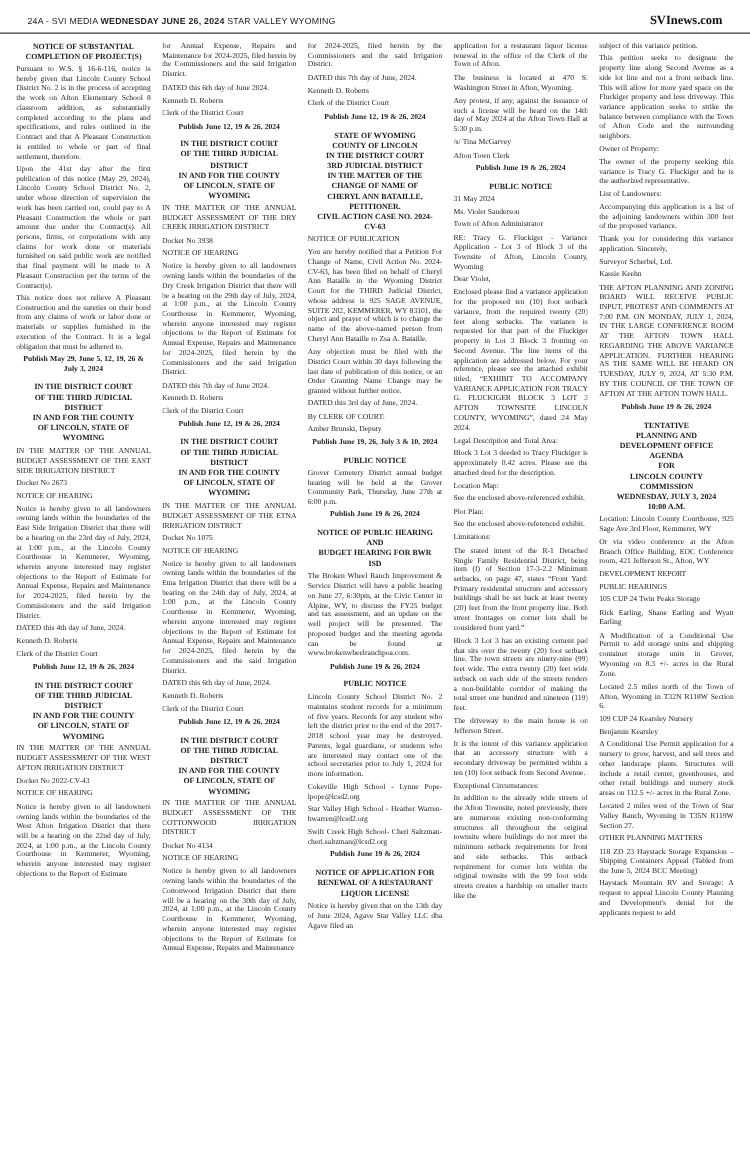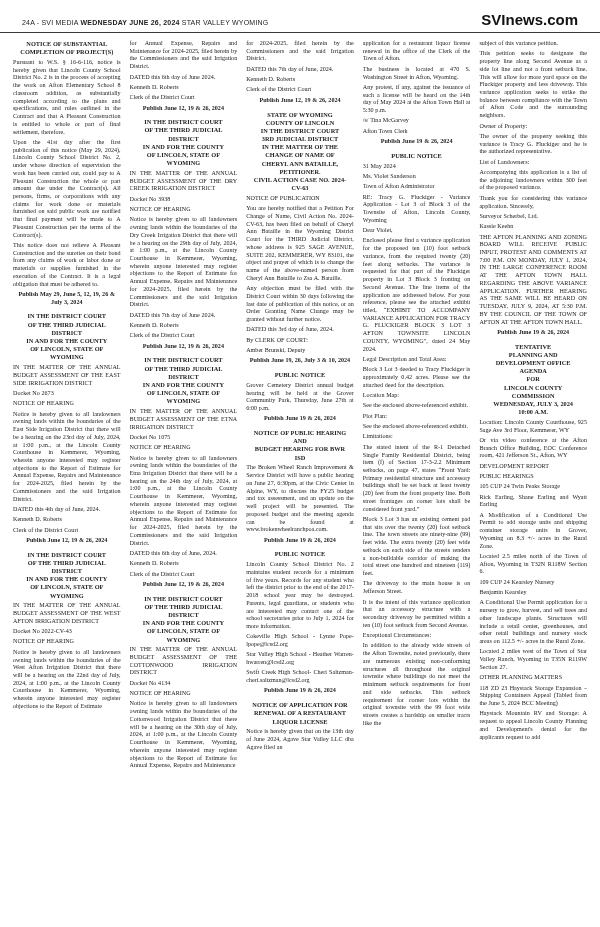--- a/index.html
+++ b/index.html
@@ -8,21 +8,21 @@
     background:#ffffff; color:#1c1c1c; overflow:hidden; box-sizing:border-box;
     font-family:"Liberation Serif", serif;
   }
   .masthead {
     display:flex; justify-content:space-between; align-items:baseline;
     padding:11px 22px 4px 22px; border-bottom:1px solid #3a3a3a;
     font-family:"Liberation Sans", sans-serif;
   }
   .mast-left { font-size:7px; letter-spacing:.2px; color:#222; }
   .mast-left .b { font-weight:bold; }
-  .mast-right { font-family:Liberation Sans, sans-serif; font-weight:bold; font-size:15px; color:#111; }
+  .mast-right { font-family:Liberation Serif, serif; font-weight:bold; font-size:10px; color:#111; }
   .columns {
     display:flex; gap:9px; padding:7px 13px 0 13px;
     height:866px; overflow:hidden; box-sizing:border-box;
   }
   .col { flex:1 1 0; min-width:0; overflow:hidden; }
   p.blk {
     margin:0 0 2.6px 0; font-size:6.1px; line-height:1.27;
     text-align:justify; word-spacing:.2px;
   }
   p.title {

